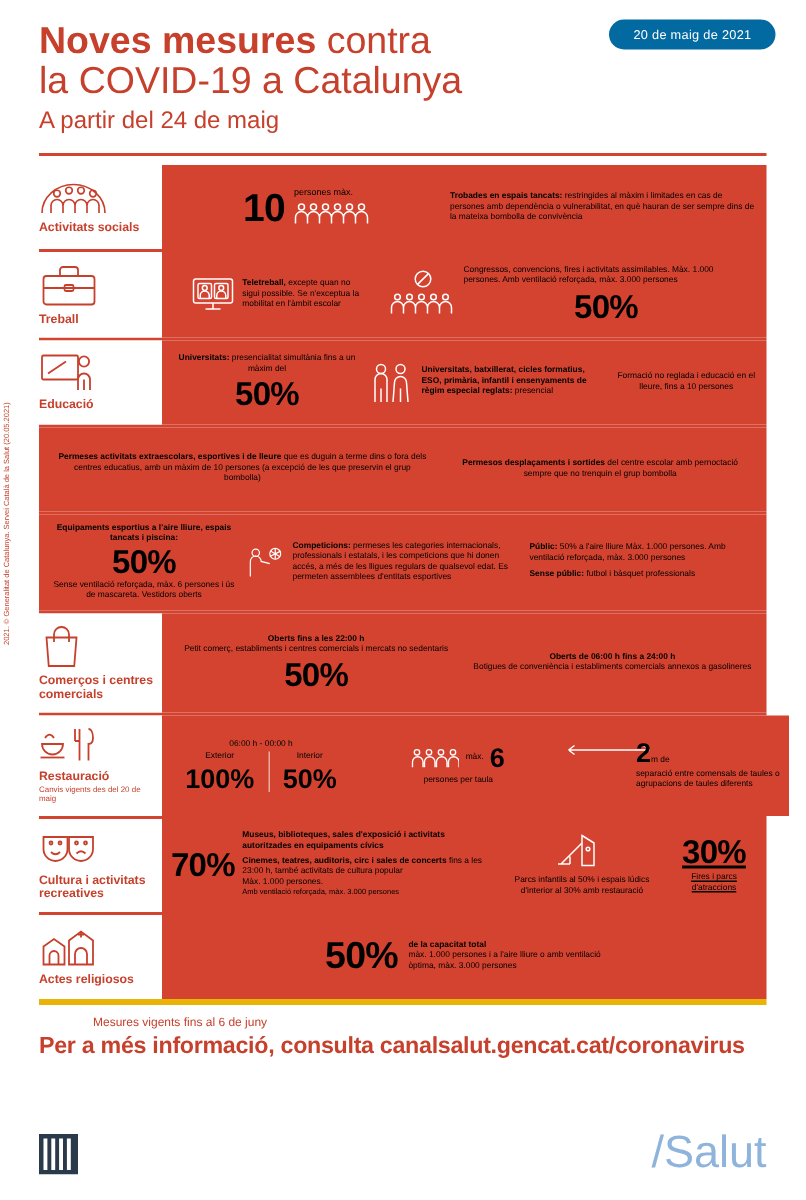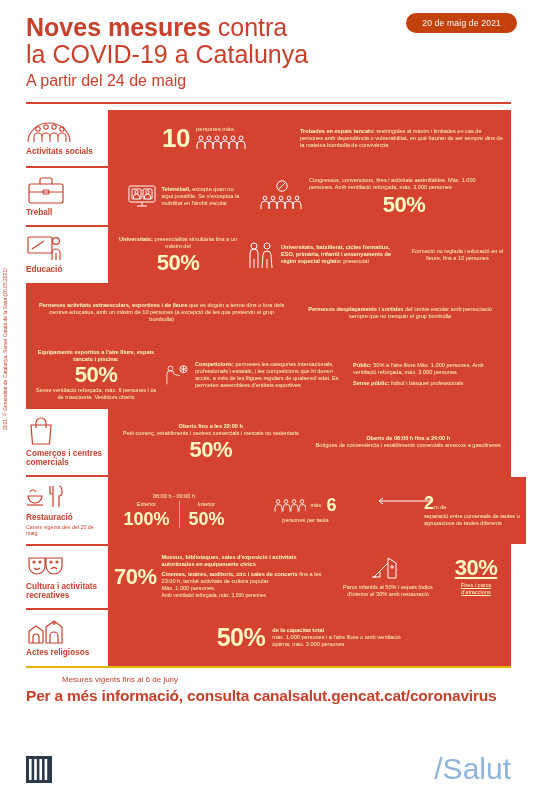--- a/index.html
+++ b/index.html
@@ -15,43 +15,43 @@
 
   
   .header { padding:14px 20px 0 26px; position:relative; }
   .title-l1 { font-size:25px; line-height:27px; font-weight:400; color:#c6402c; white-space:nowrap; }
   .title-l1 b { font-weight:700; }
   .title-l2 { font-size:25px; line-height:27px; font-weight:400; color:#c6402c; }
   .title-l2 b { font-weight:400; }
   .title-l3 { font-size:16px; line-height:26px; font-weight:400; color:#c6402c; }
   .date-badge {
     position:absolute; right:20px; top:13px;
-    background:#c2410c; color:#ffffff;
+    background:#0369a1; color:#ffffff;
     font-size:8.5px; padding:5px 16px; border-radius:11px;
     letter-spacing:.2px; white-space:nowrap;
   }
 
   .hrule { height:2px; background:#d44330; margin:8px 26px 0 26px; }
 
   
   .rows { margin:6px 26px 0 26px; }
   .row { display:flex; align-items:stretch; border-bottom:2px solid #d44330; }
-  .row:last-child { border-bottom:2px solid #eab308; }
+  .row:last-child { border-bottom:4px solid #eab308; }
 
   .cat {
     width:82px; min-width:82px; background:#ffffff;
     padding:7px 4px 7px 0; display:flex; flex-direction:column;
     justify-content:center;
   }
   .cat svg { display:block; margin-bottom:3px; }
   .cat-label { font-size:8.2px; font-weight:700; line-height:9.5px; color:#c6402c; }
   .cat-sub { font-size:5.3px; font-weight:400; line-height:6.4px; color:#c6402c; margin-top:2px; }
 
   .content {
-    flex:1; background:#d44330; color:#fef9c3;
+    flex:1; background:#d44330; color:#000000;
     display:flex; align-items:center; padding:6px 6px;
     gap:4px; min-height:56px;
   }
   .cell { display:flex; align-items:center; gap:5px; }
 
   .big { font-size:22px; font-weight:700; line-height:1; letter-spacing:-.5px; }
   .big-sm { font-size:18px; font-weight:700; line-height:1; }
   .note { font-size:5.6px; line-height:7px; }
   .note b { font-weight:700; }
   .note.c { text-align:center; }

